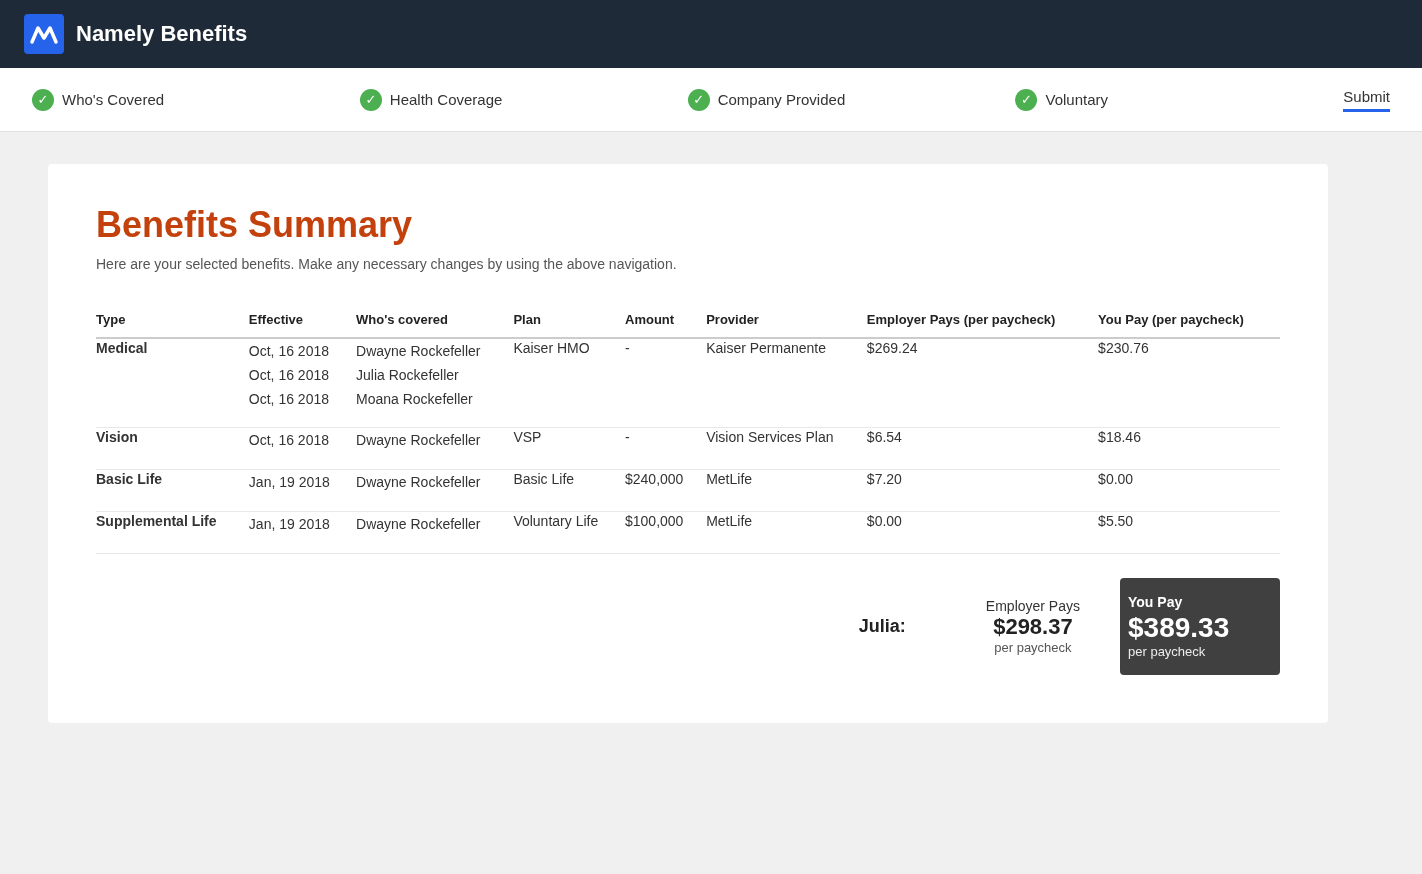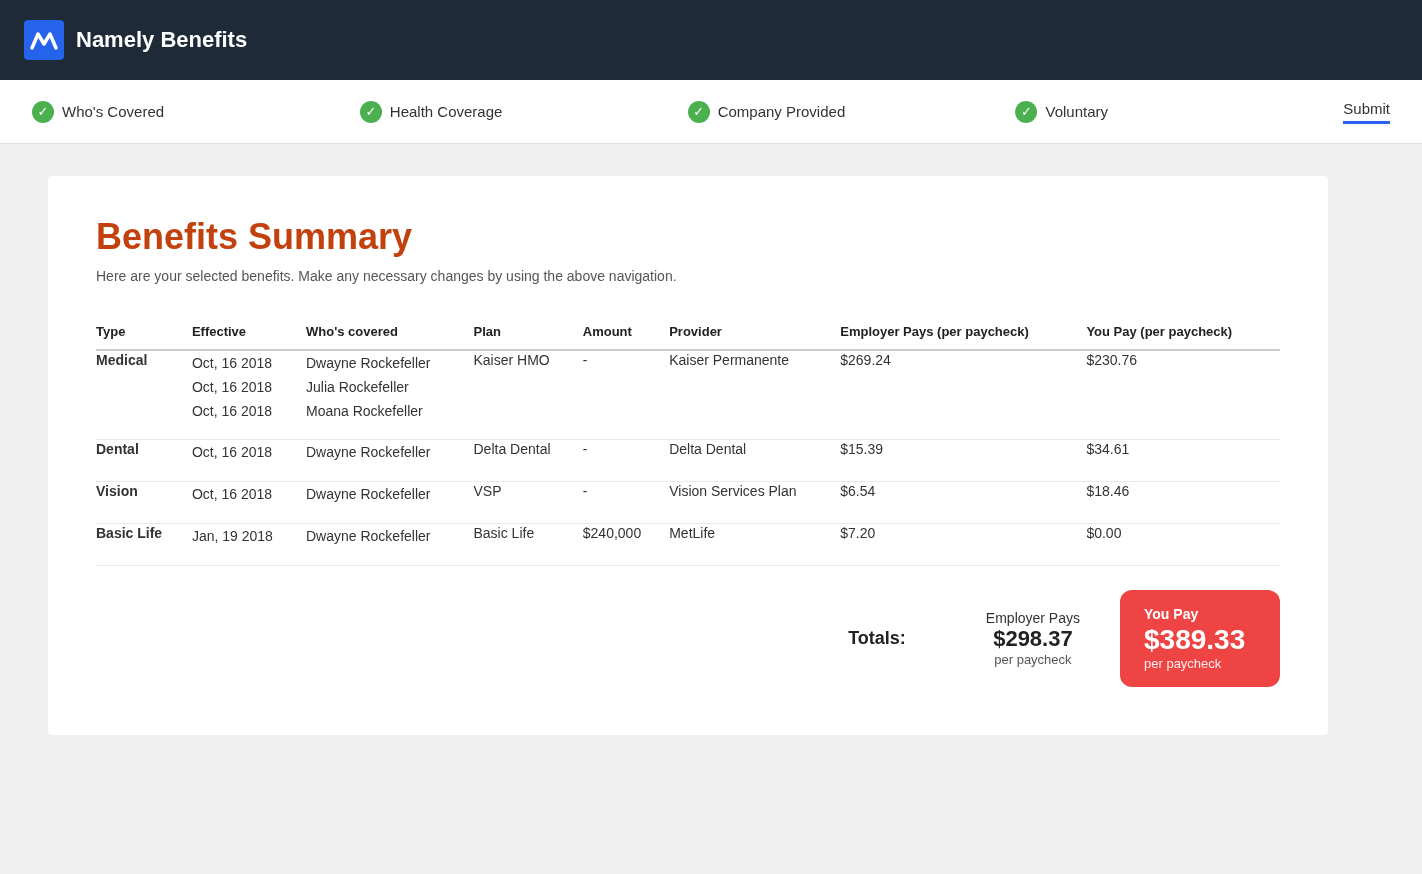--- a/index.html
+++ b/index.html
@@ -1,21 +1,21 @@
 <!DOCTYPE html>
 <html><head>
   <meta charset="utf-8">
   <style>
     * { box-sizing: border-box; margin: 0; padding: 0; }
     body { font-family: -apple-system, BlinkMacSystemFont, 'Segoe UI', Helvetica, Arial, sans-serif; background: #f0f0f0; min-height: 874px; }
 
     
     .header {
       background: #1e2a38;
-      height: 80px;
+      height: 68px;
       display: flex;
       align-items: center;
       padding: 0 24px;
     }
     .header-logo {
       display: flex;
       align-items: center;
       gap: 12px;
     }
     .logo-icon {
@@ -168,24 +168,24 @@
       font-weight: 700;
       color: #222;
       display: block;
     }
     .employer-total-sub {
       font-size: 13px;
       color: #555;
       display: block;
     }
     .you-pay-box {
-      background: #ef4444;
+      background: #404040;
       color: white;
-      padding: 16px 24px;
-      border-radius: 12px;
+      padding: 16px 8px;
+      border-radius: 4px;
       min-width: 160px;
       text-align: left;
     }
     .you-pay-label {
       font-size: 14px;
       font-weight: 600;
       display: block;
       margin-bottom: 2px;
     }
     .you-pay-amount {
@@ -263,34 +263,20 @@
               <span class="covered-line">Julia Rockefeller</span>
               <span class="covered-line">Moana Rockefeller</span>
             </td>
             <td>Kaiser HMO</td>
             <td>-</td>
             <td>Kaiser Permanente</td>
             <td>$269.24</td>
             <td>$230.76</td>
           </tr>
           <tr>
-            <td class="td-type">Dental</td>
-            <td class="td-effective">
-              <span class="effective-line">Oct, 16 2018</span>
-            </td>
-            <td>
-              <span class="covered-line">Dwayne Rockefeller</span>
-            </td>
-            <td>Delta Dental</td>
-            <td>-</td>
-            <td>Delta Dental</td>
-            <td>$15.39</td>
-            <td>$34.61</td>
-          </tr>
-          <tr>
             <td class="td-type">Vision</td>
             <td class="td-effective">
               <span class="effective-line">Oct, 16 2018</span>
             </td>
             <td>
               <span class="covered-line">Dwayne Rockefeller</span>
             </td>
             <td>VSP</td>
             <td>-</td>
             <td>Vision Services Plan</td>
@@ -304,25 +290,39 @@
             </td>
             <td>
               <span class="covered-line">Dwayne Rockefeller</span>
             </td>
             <td>Basic Life</td>
             <td>$240,000</td>
             <td>MetLife</td>
             <td>$7.20</td>
             <td>$0.00</td>
           </tr>
+          <tr>
+            <td class="td-type">Supplemental Life</td>
+            <td class="td-effective">
+              <span class="effective-line">Jan, 19 2018</span>
+            </td>
+            <td>
+              <span class="covered-line">Dwayne Rockefeller</span>
+            </td>
+            <td>Voluntary Life</td>
+            <td>$100,000</td>
+            <td>MetLife</td>
+            <td>$0.00</td>
+            <td>$5.50</td>
+          </tr>
         </tbody>
     </table>
 
     <div class="totals-row">
-      <span class="totals-label">Totals:</span>
+      <span class="totals-label">Julia:</span>
       <div class="employer-total">
         <span class="employer-total-label">Employer Pays</span>
         <span class="employer-total-amount">$298.37</span>
         <span class="employer-total-sub">per paycheck</span>
       </div>
       <div class="you-pay-box">
         <span class="you-pay-label">You Pay</span>
         <span class="you-pay-amount">$389.33</span>
         <span class="you-pay-sub">per paycheck</span>
       </div>

